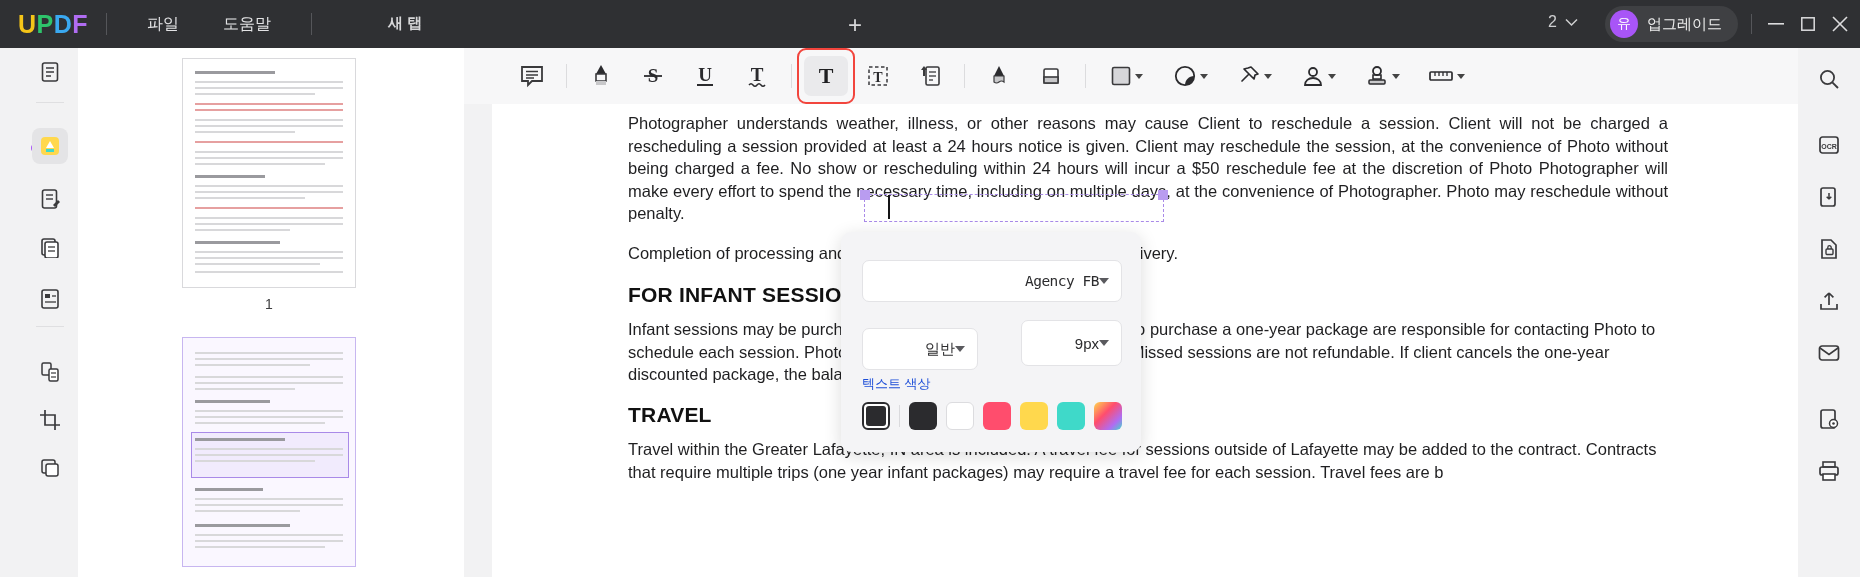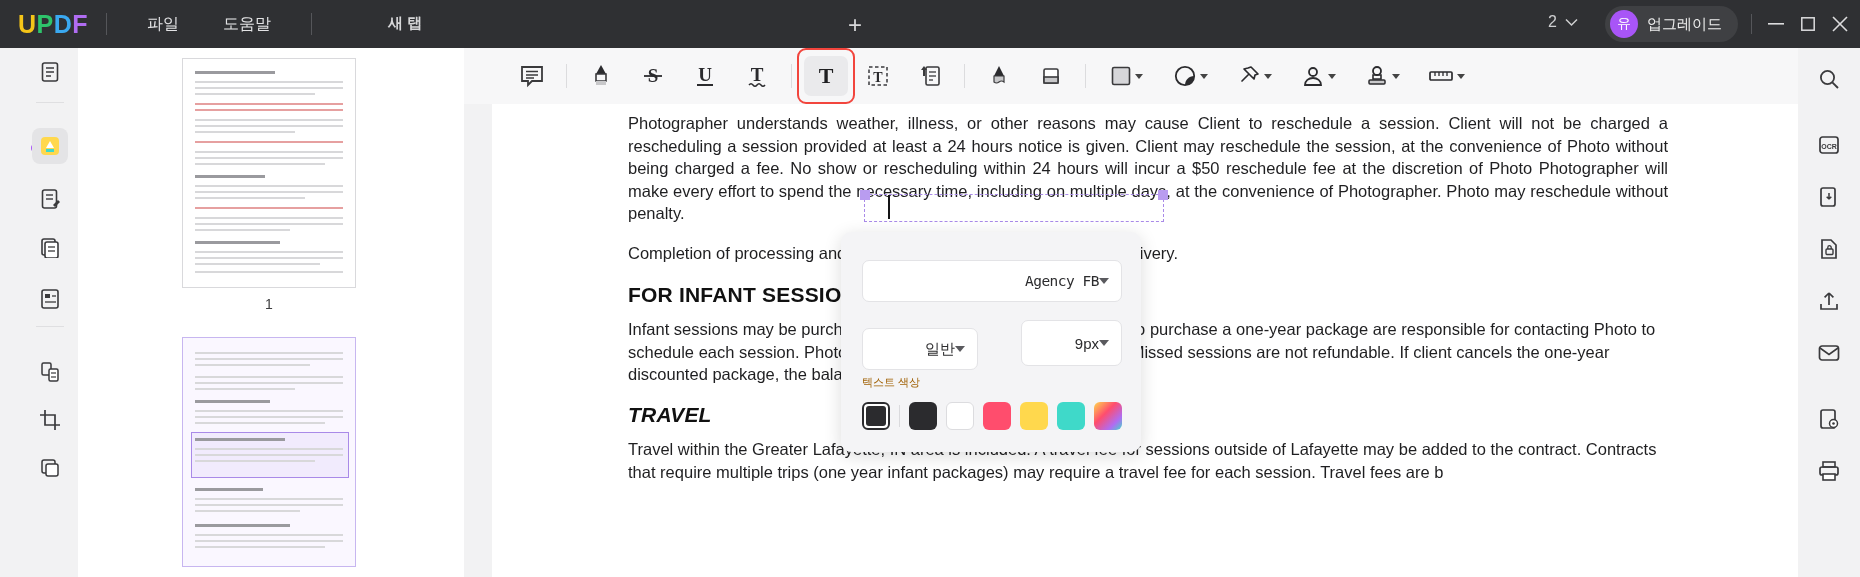--- a/index.html
+++ b/index.html
@@ -83,21 +83,21 @@
   .tool-wide { width: 56px; display:flex; align-items:center; justify-content:center; height:40px; margin:0 4px;}
 
   
   .docarea { position:absolute; left:464px; top:104px; width: 1334px; height: 473px; background: #f2f2f3; overflow:hidden;}
   .page { position:absolute; left: 28px; top: 0; width: 1306px; height: 473px; background:#fff;}
   .para { position:absolute; font-family:"Liberation Sans", sans-serif; color:#1f1f21; font-size:16.5px; line-height:22.5px; }
   .p1 { left: 136px; top: 8px; width: 1040px; text-align: justify; }
   .p2 { left: 136px; top: 138px; width: 1040px; }
   .h1 { left: 136px; top: 180px; font-size: 21px; font-weight: bold; letter-spacing: .2px; color:#111; }
   .p3 { left: 136px; top: 214px; width: 1040px; }
-  .h2 { left: 136px; top: 300px; font-size: 21px; font-weight: bold; letter-spacing:.2px; color:#111;font-style:italic;}
+  .h2 { left: 136px; top: 300px; font-size: 21px; font-weight: bold; letter-spacing:.2px; color:#111;}
   .p4 { left: 136px; top: 334px; width: 1040px; }
 
   
   .insertbox { position:absolute; left: 372px; top: 90px; width: 300px; height: 28px;
                border: 1.6px dashed #a98ae8; }
   .handle { position:absolute; width:10px; height:10px; background:#b99cf0; }
   .caretbar { position:absolute; left: 396px; top: 91px; width:2px; height:24px; background:#141416;}
 
   
   .fontpanel {
@@ -105,21 +105,21 @@
     background: #f4f4f6; border-radius: 10px; box-shadow: 0 4px 18px rgba(0,0,0,.14);
   }
   .fld { position:absolute; background:#fff; border:1px solid #e3e3e6; border-radius:7px;
          display:flex; align-items:center; padding: 0 12px; }
   .fld-font { left: 21px; top: 28px; width: 260px; height: 42px; }
   .fld-style{ left: 21px; top: 96px; width: 116px; height: 42px; }
   .fld-size { left: 180px; top: 88px; width: 101px; height: 46px; }
   .fld-val { font-size: 15px; color: #2c2c2e; flex:1; }
   .fld-val.mono { font-family:"DejaVu Sans Mono", monospace; font-size:14.5px; letter-spacing:-.5px;}
   .dcaret { width:0;height:0;border-left:5px solid transparent;border-right:5px solid transparent;border-top:6px solid #5a5a5e;}
-  .colorlabel { position:absolute; left: 21px; top: 143px; font-size: 11px; color: #a16207; }
+  .colorlabel { position:absolute; left: 21px; top: 143px; font-size: 13px; color: #1d4ed8; }
   .swatches { position:absolute; left: 21px; top: 170px; display:flex; align-items:center; gap:9px; }
   .sw { width: 28px; height: 28px; border-radius: 6px; }
   .sw.sel { border: 2.5px solid #2b2b2e; background:#fff; padding:2px; }
   .sw.sel > i { display:block; width:100%; height:100%; background:#2b2b2e; border-radius:3px; }
   .sw.white { background:#fff; border:1px solid #dcdcdf; }
   .swsep { width:1px; height:22px; background:#dadadd; }
 
   
   .rrail { position:absolute; right:0; top:48px; width: 62px; height: 529px; background:#f2f2f3;}
   .rbtn { position:absolute; left: 12px; width: 38px; height: 38px; border-radius: 8px;

